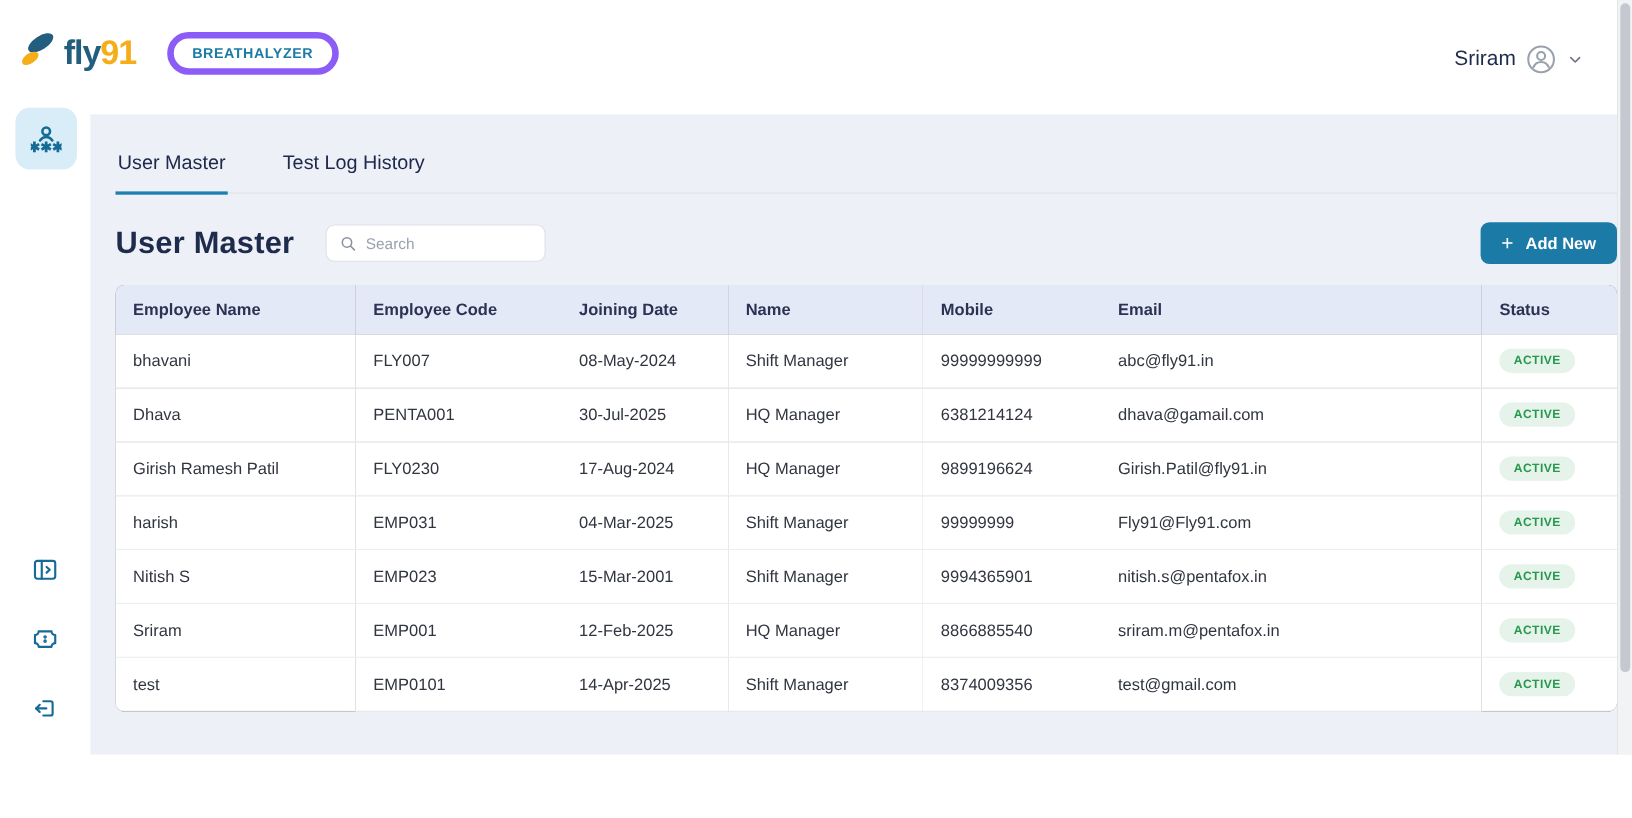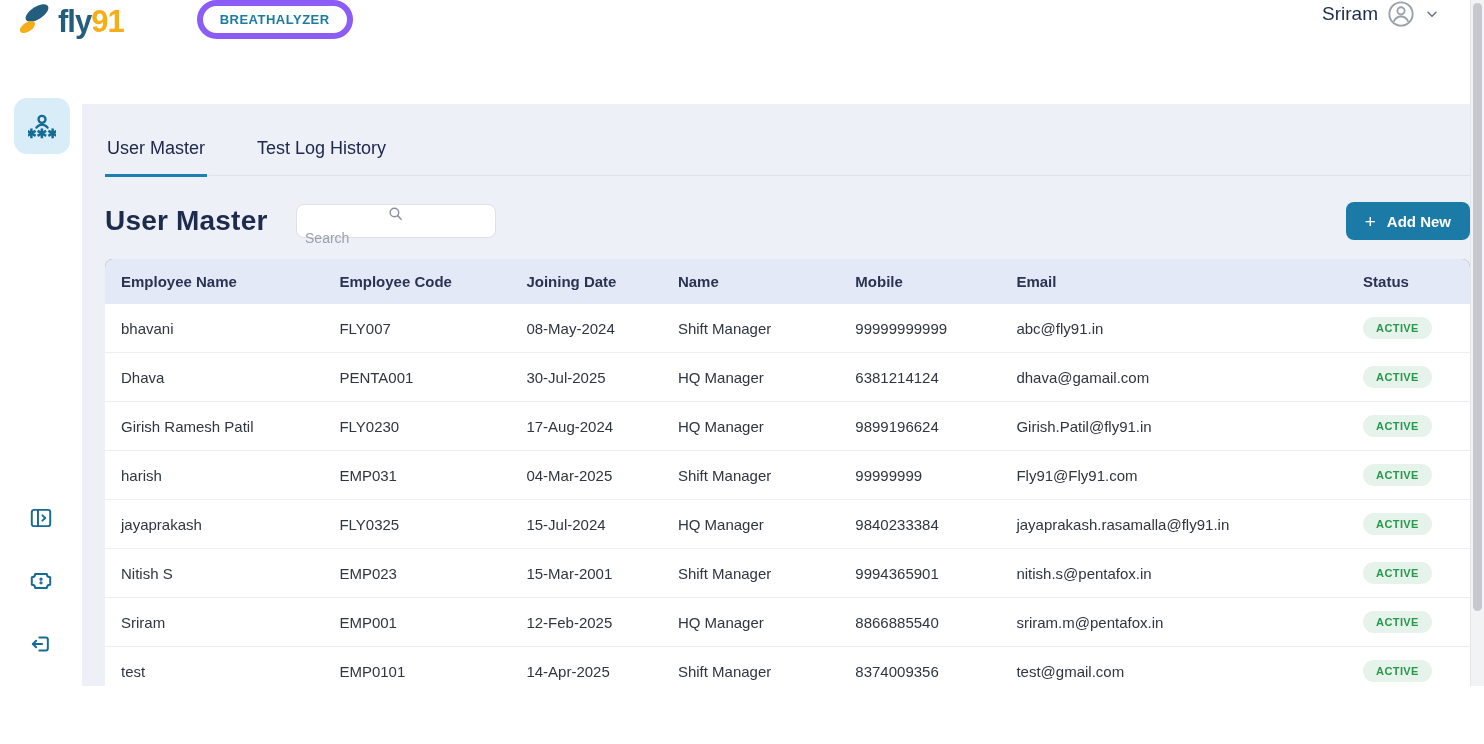--- a/index.html
+++ b/index.html
@@ -11,21 +11,21 @@
     --panel-bg:#edf1f7;
     --table-header-bg:#e4e9f8;
     --badge-bg:#e6f3ea;
     --badge-text:#27984d;
   }
   *{margin:0;padding:0;box-sizing:border-box;}
   html,body{width:1484px;height:744px;background:#fff;font-family:"Liberation Sans",sans-serif;overflow:hidden;}
   .screen{position:relative;width:1484px;height:744px;background:#fff;}
 
   
-  .topbar{height:68px;display:flex;align-items:flex-start;padding:0 44px 0 14px;background:#fff;gap:45px;}
+  .topbar{height:68px;display:flex;align-items:flex-end;padding:0 44px 0 14px;background:#fff;}
   .logo{display:flex;align-items:center;gap:2px;cursor:pointer;}
   .logo-text{font-size:31px;font-weight:700;letter-spacing:-1px;color:var(--logo-teal);line-height:1;}
   .logo-text .amber{color:var(--logo-amber);}
   .brand-badge{margin-left:28px;border:6px solid #8b5cf6;color:var(--accent);border-radius:999px;
     padding:6px 17px;font-size:13px;font-weight:700;letter-spacing:.5px;background:#fff;}
   .user-menu{margin-left:auto;display:flex;align-items:center;gap:9px;cursor:pointer;}
   .user-name{font-size:19px;color:#1f2b4d;}
 
   
   .app-body{display:flex;height:618px;}
@@ -38,21 +38,21 @@
 
   
   .tabs{margin-top:34px;display:flex;gap:48px;border-bottom:1px solid #dfe2e8;}
   .tab{font-size:18px;color:#20294c;padding:0 2px 15px;cursor:pointer;border-bottom:3px solid transparent;margin-bottom:-2px;}
   .tab.active{border-bottom-color:var(--tab-underline);}
 
   
   .title-row{margin-top:26px;display:flex;align-items:center;}
   .page-title{font-size:28px;font-weight:700;color:#1f2b4d;letter-spacing:.2px;}
   .search-box{margin-left:28px;width:200px;height:34px;background:#fff;border:1px solid #dde1e8;
-    border-radius:8px;display:flex;align-items:center;padding:0 11px;gap:8px;flex-direction:column;}
+    border-radius:8px;display:flex;align-items:center;padding:0 11px;gap:8px;}
   .search-box input{border:none;outline:none;flex:1;font-size:14px;color:#3a404d;background:transparent;
     font-family:"Liberation Sans",sans-serif;}
   .search-box input::placeholder{color:#9aa1ad;}
   .add-btn{margin-left:auto;height:38px;background:var(--accent);color:#fff;border:none;border-radius:8px;
     display:flex;align-items:center;gap:11px;padding:0 19px;font-size:15px;font-weight:700;cursor:pointer;
     font-family:"Liberation Sans",sans-serif;}
   .add-btn .plus{font-size:19px;font-weight:400;line-height:1;}
 
   
   table{margin-top:19px;width:100%;border-collapse:separate;border-spacing:0;table-layout:fixed;background:#737373;border-radius:8px;}
@@ -222,29 +222,20 @@
             <tr>
               <td>harish</td>
               <td>EMP031</td>
               <td>04-Mar-2025</td>
               <td>Shift Manager</td>
               <td>99999999</td>
               <td>Fly91@Fly91.com</td>
               <td><span class="badge">ACTIVE</span></td>
             </tr>
             <tr>
-              <td>jayaprakash</td>
-              <td>FLY0325</td>
-              <td>15-Jul-2024</td>
-              <td>HQ Manager</td>
-              <td>9840233384</td>
-              <td>jayaprakash.rasamalla@fly91.in</td>
-              <td><span class="badge">ACTIVE</span></td>
-            </tr>
-            <tr>
               <td>Nitish S</td>
               <td>EMP023</td>
               <td>15-Mar-2001</td>
               <td>Shift Manager</td>
               <td>9994365901</td>
               <td>nitish.s@pentafox.in</td>
               <td><span class="badge">ACTIVE</span></td>
             </tr>
             <tr>
               <td>Sriram</td>

